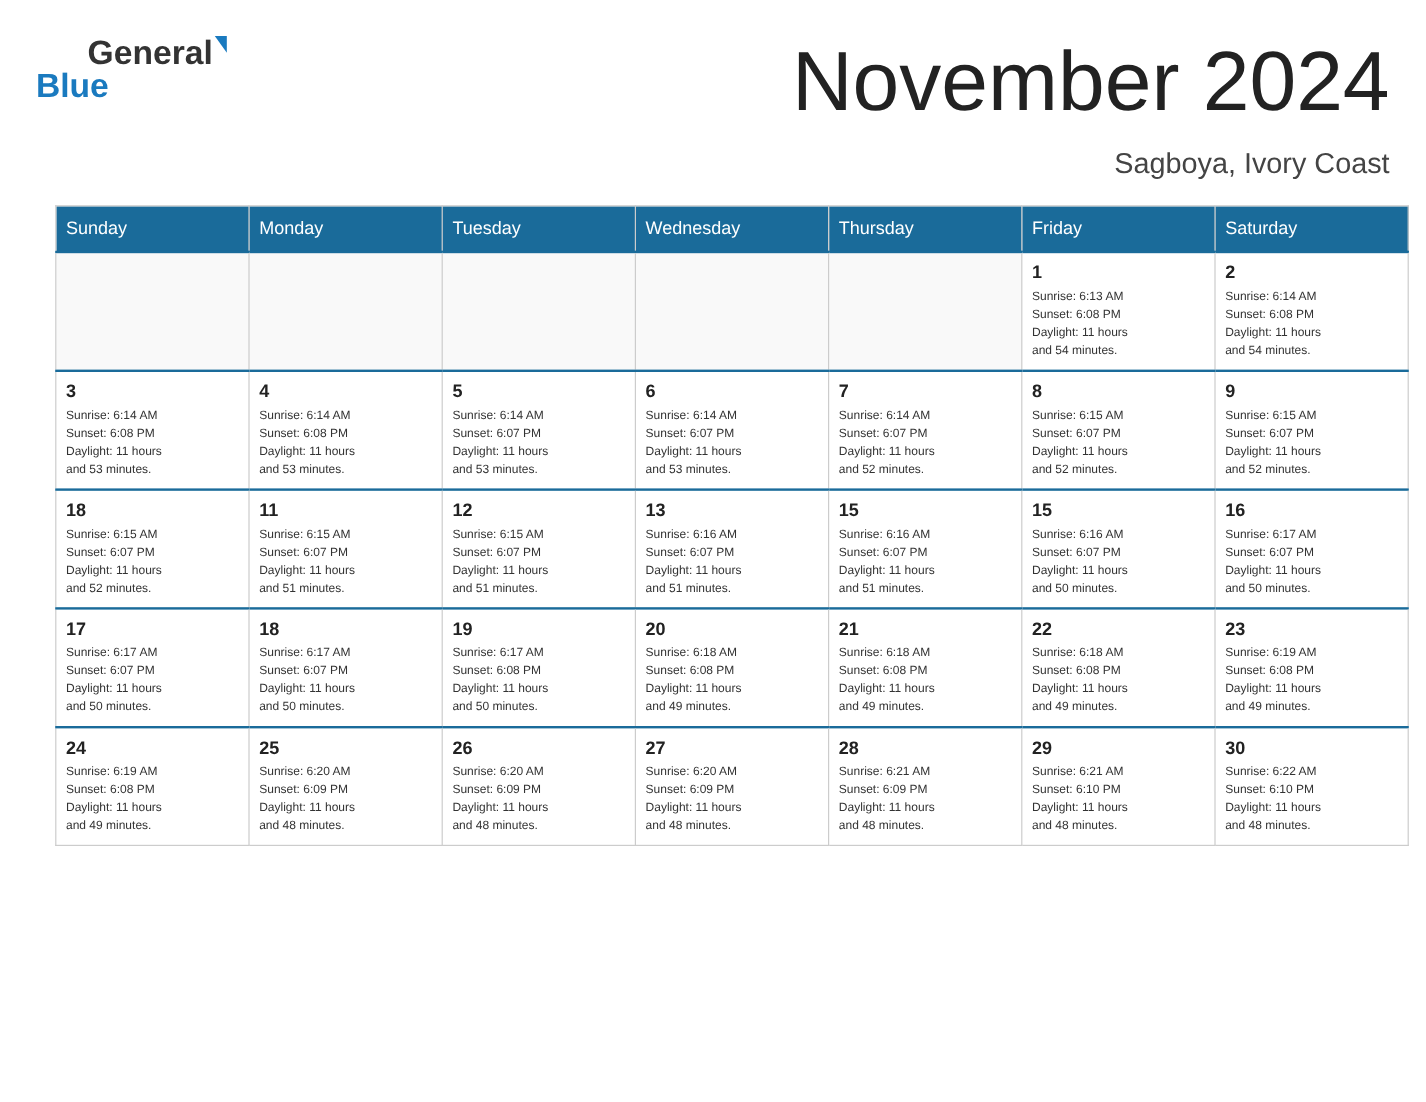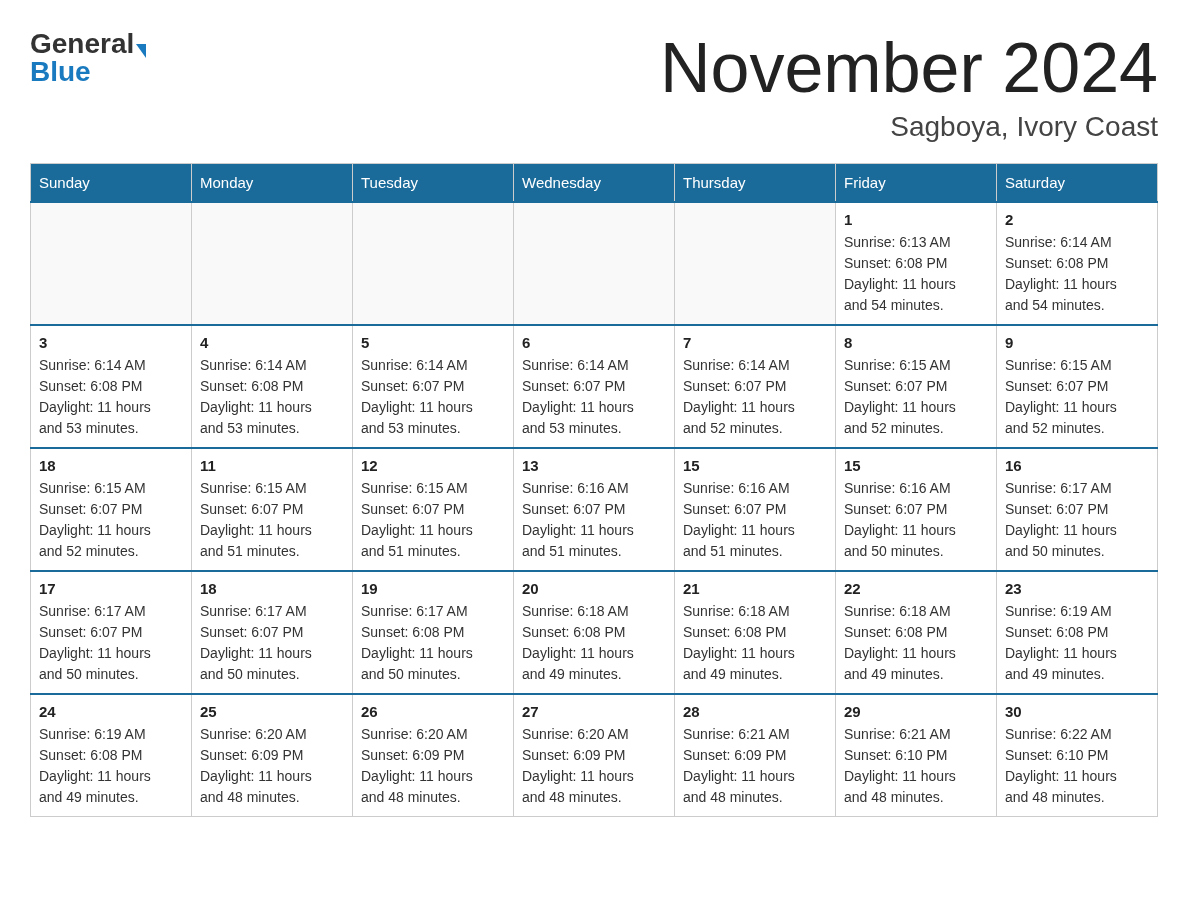--- a/index.html
+++ b/index.html
@@ -37,40 +37,42 @@
       display: inline-block;
       width: 0;
       height: 0;
       border-left: 10px solid transparent;
       border-top: 14px solid #1a7abf;
       margin-left: 2px;
       vertical-align: middle;
     }
     .logo-top-row {
       display: flex;
-      align-items: flex-end;
+      align-items: flex-start;
+      margin-left: 43px;
     }
     .title-area {
       text-align: right;
     }
     .month-title {
       font-size: 70px;
       font-weight: normal;
       color: #222;
       line-height: 1.1;
     }
     .location {
-      font-size: 28px;
+      font-size: 24px;
       color: #444;
-      margin-top: 4px;
+      margin-top: 16px;
     }
     .calendar {
       width: 100%;
       border-collapse: collapse;
       table-layout: fixed;
+      margin-left: 16px;
     }
     .calendar th {
       background-color: #1a6b9a;
       color: #fff;
       padding: 10px 8px;
       font-size: 15px;
       font-weight: normal;
       text-align: left;
       border: 1px solid #ccc;
     }
@@ -86,21 +88,21 @@
     .calendar td.empty {
       background: #f9f9f9;
     }
     .day-number {
       font-size: 15px;
       font-weight: bold;
       color: #222;
       margin-bottom: 4px;
     }
     .day-info {
-      font-size: 14px;
+      font-size: 10px;
       color: #333;
       line-height: 1.5;
     }
     .row-top td {
       border-top: 2px solid #1a6b9a;
     }
   </style>
 </head>
 <body>
 

